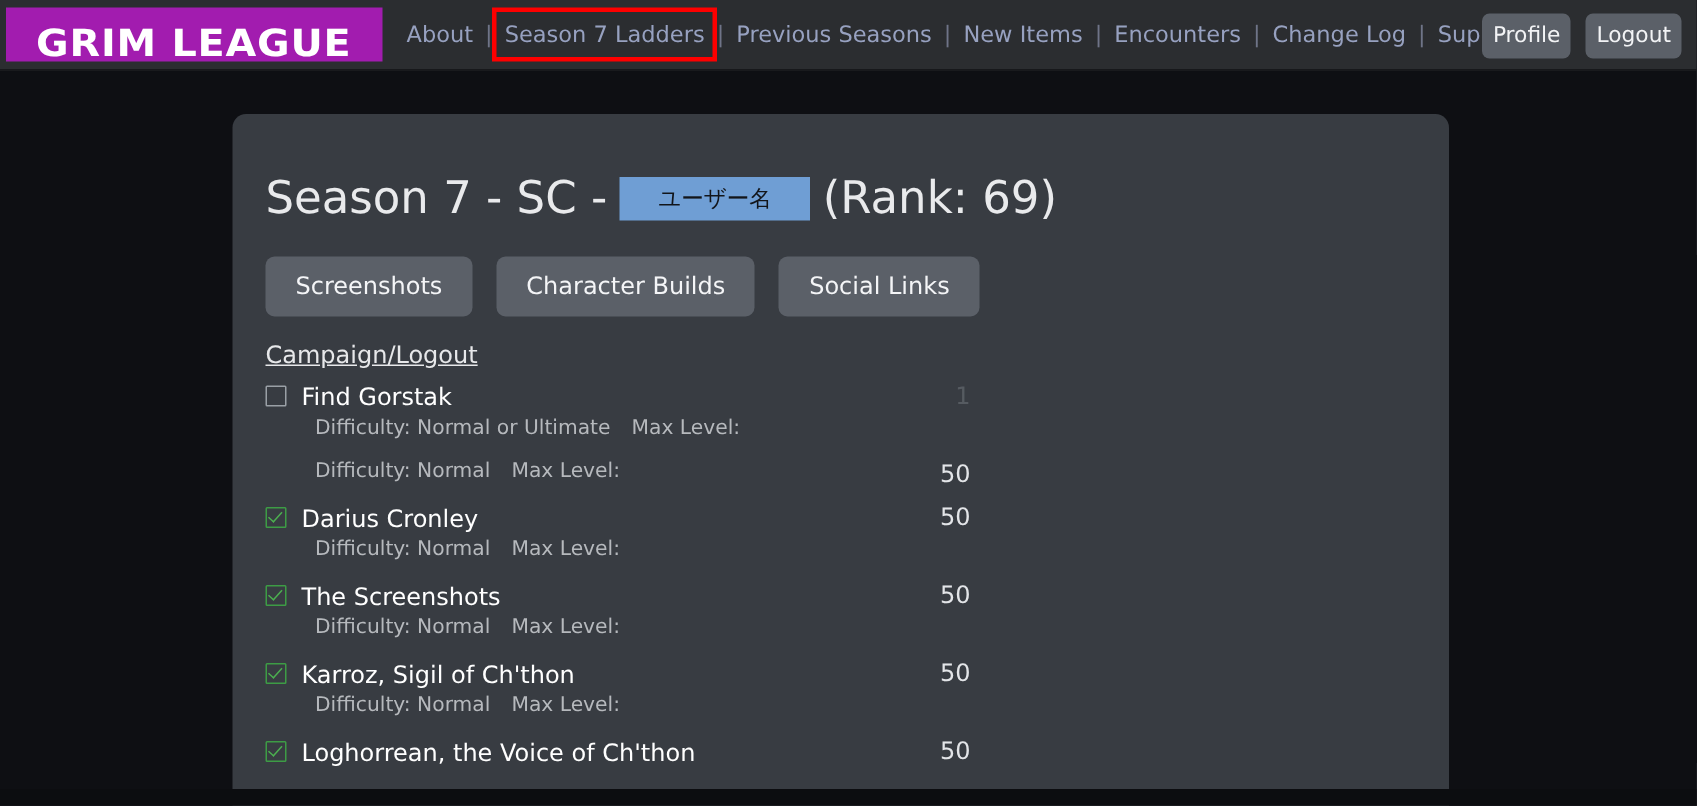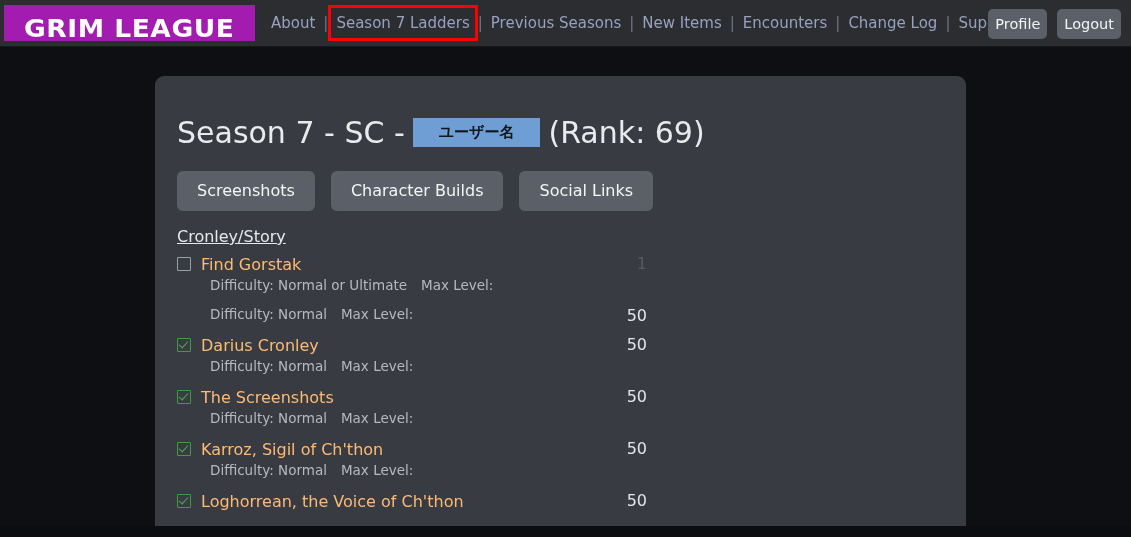--- a/index.html
+++ b/index.html
@@ -114,21 +114,21 @@
   }
   .title-text {
     color: #e9eaec;
     font-size: 30px;
     white-space: nowrap;
   }
   #user-badge {
     background: #6f9ed4;
     color: #12151a;
     font-size: 15px;
-    font-weight: bold;
+    font-weight: normal;
     padding: 7px 26px;
     margin: 0 8px;
     line-height: 1;
     white-space: nowrap;
   }
 
   
   #action-row {
     display: flex;
     gap: 16px;
@@ -189,21 +189,21 @@
     position: absolute;
     left: 3px;
     top: 0px;
     width: 4px;
     height: 8px;
     border: solid #4caf50;
     border-width: 0 1.8px 1.8px 0;
     transform: rotate(42deg);
   }
   .quest-name {
-    color: #fdba74;
+    color: #ffffff;
     font-size: 16px;
     white-space: nowrap;
   }
   .quest-num {
     position: absolute;
     right: 0;
     top: 0;
     font-size: 16px;
     color: #e3e5e8;
     text-align: right;
@@ -267,21 +267,21 @@
     <span id="user-badge">ユーザー名</span>
     <span class="title-text">(Rank: 69)</span>
   </div>
 
   <div id="action-row">
       <button class="action-btn">Screenshots</button>
       <button class="action-btn">Character Builds</button>
       <button class="action-btn">Social Links</button>
     </div>
 
-  <a id="section-link">Cronley/Story</a>
+  <a id="section-link">Campaign/Logout</a>
 
   <div id="quest-list">
       <div class="quest">
         <div class="quest-main">
           <span class="checkbox"></span>
           <span class="quest-name">Find Gorstak</span>
         </div>
         <span class="quest-num dim">1</span>
         <div class="quest-sub"><span>Difficulty:</span> <span>Normal or Ultimate</span><span class="gap"></span><span>Max Level:</span> <span></span></div>
       </div>

